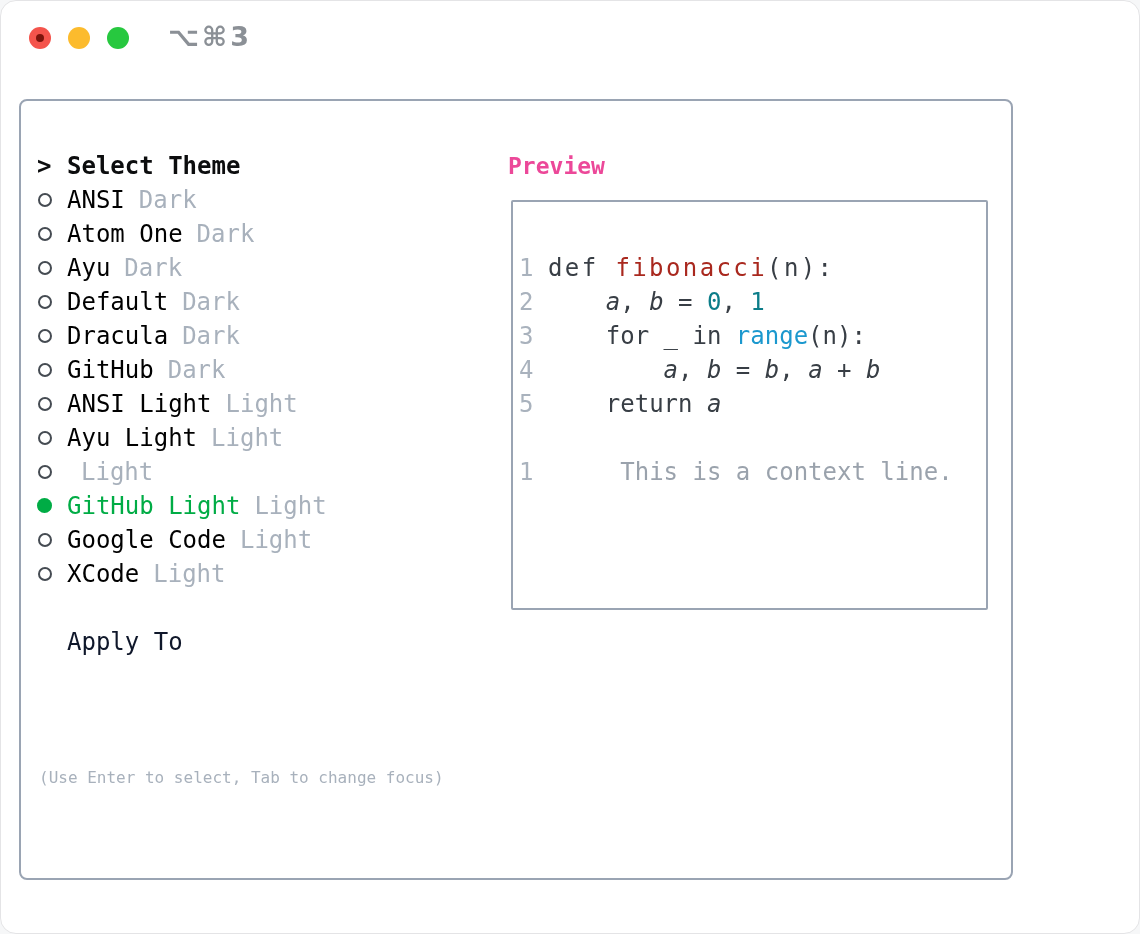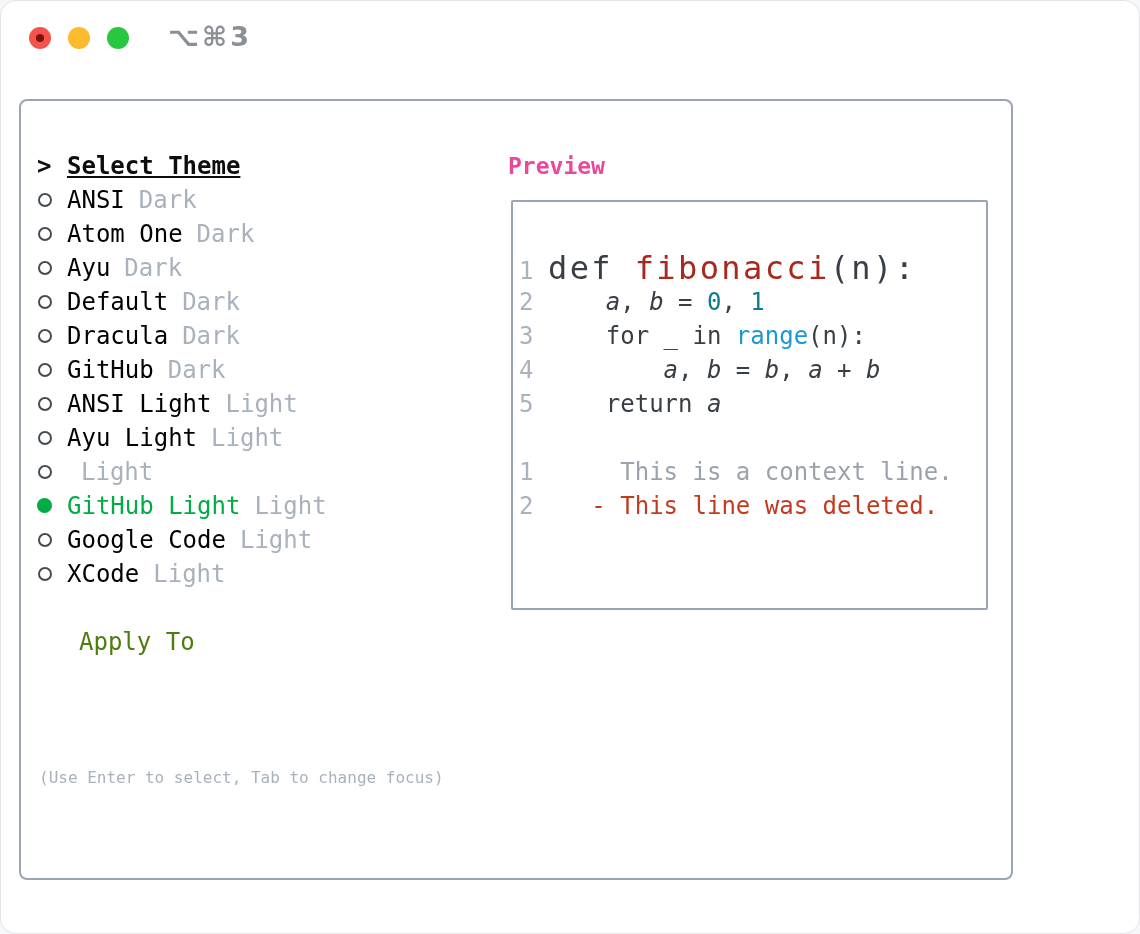--- a/index.html
+++ b/index.html
@@ -22,41 +22,41 @@
   
   .panel{
     position:absolute;left:18px;top:98px;width:994px;height:781px;
     border:2px solid #9aa4b3;border-radius:8px;box-sizing:border-box;background:#fff;
   }
   
   .leftcol{position:absolute;left:36px;top:148px;font-size:24px;color:#3d434b;}
   .row{height:34px;display:flex;align-items:center;white-space:pre;}
   .marker{display:inline-block;width:30px;flex:0 0 30px;position:relative;height:34px;}
   .prompt{font-weight:bold;color:#0c0d0e;line-height:34px;}
-  .hdr{font-weight:bold;color:#0c0d0e;text-decoration:underline;}
-  .subhdr{color:#4d7c0f;margin-left:12px;}
+  .hdr{font-weight:bold;color:#0c0d0e;}
+  .subhdr{color:#0f172a;}
   .circle{position:absolute;left:1px;top:10px;width:10px;height:10px;border:2px solid #454b52;border-radius:50%;}
   .circle.sel{width:15px;height:15px;border:none;left:0;top:9px;background:#00ac45;}
   .tname{color:#000000;}
   .tname.sel{color:#00ac45;}
   .tvariant{color:#a8b1bc;margin-left:14px;}
   .hint{
     position:absolute;left:38px;top:760px;width:432px;font-size:16px;
     line-height:34px;color:#a8b1bc;
   }
   
   .preview-label{position:absolute;left:507px;top:148px;height:34px;line-height:34px;font-size:23px;font-weight:bold;color:#ec4899;}
   .preview-box{
     position:absolute;left:510px;top:199px;width:477px;height:410px;
     border:2px solid #9aa4b3;border-radius:2px;box-sizing:border-box;background:#fff;
   }
   .codewrap{position:absolute;left:6px;top:49px;font-size:24px;}
   .pline{height:34px;line-height:34px;white-space:pre;}
   .ln{display:inline-block;width:29px;color:#a9b2bd;}
-  .pline.lg .seg{font-size:32px;letter-spacing:2.4px;}
+  .pline.lg .seg{font-size:24px;letter-spacing:2.4px;}
   .s-plain{color:#383e45;}
   .s-func{color:#a9281e;}
   .s-num{color:#0c7d89;}
   .s-call{color:#1b98ce;}
   .s-var{color:#383e45;font-style:italic;}
   .s-context{color:#9aa2ac;}
   .s-deleted{color:#c33a1e;}
   .s-added{color:#0dc02a;}
 </style>
 </head>
@@ -107,17 +107,16 @@
 
   <div class="preview-box">
     <div class="codewrap" id="codewrap">
         <div class="pline lg"><span class="ln">1</span><span class="seg s-plain">def </span><span class="seg s-func">fibonacci</span><span class="seg s-plain">(n):</span></div>
         <div class="pline"><span class="ln">2</span><span class="seg s-plain">    </span><span class="seg s-var">a</span><span class="seg s-plain">, </span><span class="seg s-var">b</span><span class="seg s-plain"> = </span><span class="seg s-num">0</span><span class="seg s-plain">, </span><span class="seg s-num">1</span></div>
         <div class="pline"><span class="ln">3</span><span class="seg s-plain">    for _ in </span><span class="seg s-call">range</span><span class="seg s-plain">(n):</span></div>
         <div class="pline"><span class="ln">4</span><span class="seg s-plain">        </span><span class="seg s-var">a</span><span class="seg s-plain">, </span><span class="seg s-var">b</span><span class="seg s-plain"> = </span><span class="seg s-var">b</span><span class="seg s-plain">, </span><span class="seg s-var">a</span><span class="seg s-plain"> + </span><span class="seg s-var">b</span></div>
         <div class="pline"><span class="ln">5</span><span class="seg s-plain">    return </span><span class="seg s-var">a</span></div>
         <div class="pline"><span class="ln"></span></div>
         <div class="pline"><span class="ln">1</span><span class="seg s-context">     This is a context line.</span></div>
-        <div class="pline"><span class="ln">2</span><span class="seg s-deleted">   - This line was deleted.</span></div>
       </div>
   </div>
 
 </div>
 
 </body></html>

